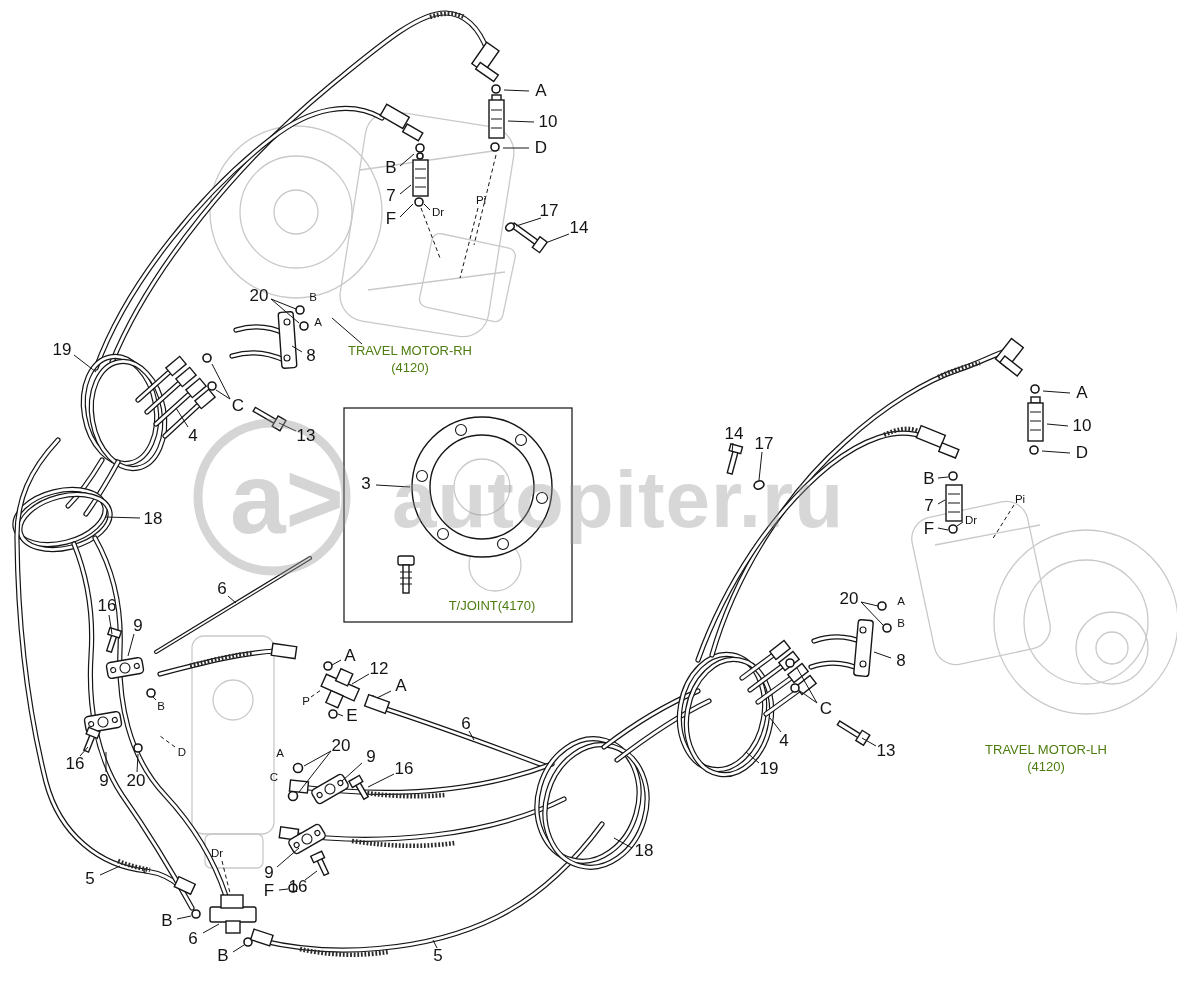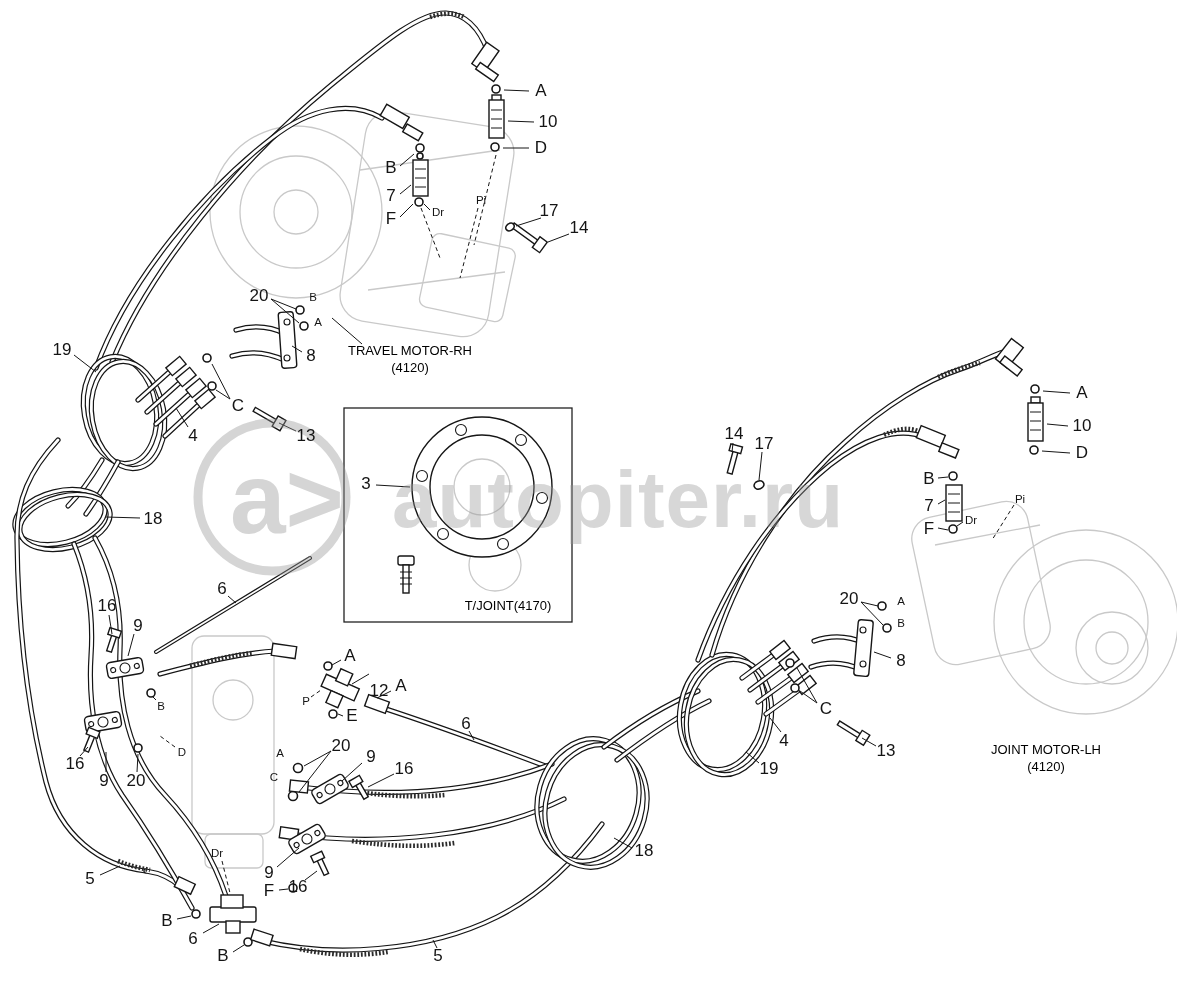--- a/index.html
+++ b/index.html
@@ -25,21 +25,21 @@
   
   .wm-circle{fill:none;stroke:rgba(150,150,150,.40);stroke-width:9;}
   .wm-a{font-family:"Liberation Sans",sans-serif;font-weight:bold;font-size:100px;fill:rgba(150,150,150,.40);}
   .wm-text{font-family:"Liberation Sans",sans-serif;font-weight:bold;font-size:80px;fill:rgba(150,150,150,.38);letter-spacing:1px;}
   
   .callout-layer{position:absolute;left:0;top:0;width:100%;height:100%;pointer-events:none;}
   .callout{position:absolute;transform:translate(-50%,-50%);color:#141414;white-space:nowrap;}
   .callout.lg{font-size:17px;}
   .callout.sm{font-size:11.5px;}
   .dlabel{position:absolute;transform:translate(-50%,0);text-align:center;
-          font-size:13px;color:#000000;line-height:1.3;white-space:nowrap;}
+          font-size:13px;color:#4d7c0f;line-height:1.3;white-space:nowrap;}
 </style>
 </head>
 <body>
 
 <div class="stage">
 
   <svg width="1177" height="1006" viewBox="0 0 1177 1006">
 
     <defs>
 
@@ -458,24 +458,24 @@
       <text class="wm-a" x="230" y="533">a&gt;</text>
       <text class="wm-text" x="392" y="527">autopiter.ru</text>
     </g>
   </svg>
 
   <div class="dlabel" style="left:410px;top:343px">
     <div>TRAVEL MOTOR-RH</div>
     <div>(4120)</div>
   </div>
   <div class="dlabel" style="left:1046px;top:742px">
-    <div>JOINT MOTOR-LH</div>
+    <div>TRAVEL MOTOR-LH</div>
     <div>(4120)</div>
   </div>
-  <div class="dlabel" style="left:508px;top:598px">
+  <div class="dlabel" style="left:492px;top:598px">
     <span>T/JOINT(4170)</span>
   </div>
 
   <div class="callout-layer" id="callout-layer">
       <span class="callout lg" style="left: 541px; top: 91px;">A</span>
       <span class="callout lg" style="left: 548px; top: 122px;">10</span>
       <span class="callout lg" style="left: 541px; top: 148px;">D</span>
       <span class="callout lg" style="left: 391px; top: 168px;">B</span>
       <span class="callout lg" style="left: 391px; top: 196px;">7</span>
       <span class="callout lg" style="left: 391px; top: 219px;">F</span>
@@ -495,21 +495,21 @@
       <span class="callout lg" style="left: 153px; top: 519px;">18</span>
       <span class="callout lg" style="left: 222px; top: 589px;">6</span>
       <span class="callout lg" style="left: 107px; top: 606px;">16</span>
       <span class="callout lg" style="left: 138px; top: 626px;">9</span>
       <span class="callout sm" style="left: 161px; top: 706px;">B</span>
       <span class="callout sm" style="left: 182px; top: 752px;">D</span>
       <span class="callout lg" style="left: 75px; top: 764px;">16</span>
       <span class="callout lg" style="left: 104px; top: 781px;">9</span>
       <span class="callout lg" style="left: 136px; top: 781px;">20</span>
       <span class="callout lg" style="left: 350px; top: 656px;">A</span>
-      <span class="callout lg" style="left: 379px; top: 691px;">12</span>
+      <span class="callout lg" style="left: 379px; top: 669px;">12</span>
       <span class="callout lg" style="left: 401px; top: 686px;">A</span>
       <span class="callout sm" style="left: 306px; top: 701px;">P</span>
       <span class="callout lg" style="left: 352px; top: 716px;">E</span>
       <span class="callout lg" style="left: 341px; top: 746px;">20</span>
       <span class="callout sm" style="left: 280px; top: 753px;">A</span>
       <span class="callout sm" style="left: 274px; top: 777px;">C</span>
       <span class="callout lg" style="left: 371px; top: 757px;">9</span>
       <span class="callout lg" style="left: 404px; top: 769px;">16</span>
       <span class="callout sm" style="left: 217px; top: 853px;">Dr</span>
       <span class="callout lg" style="left: 269px; top: 873px;">9</span>

